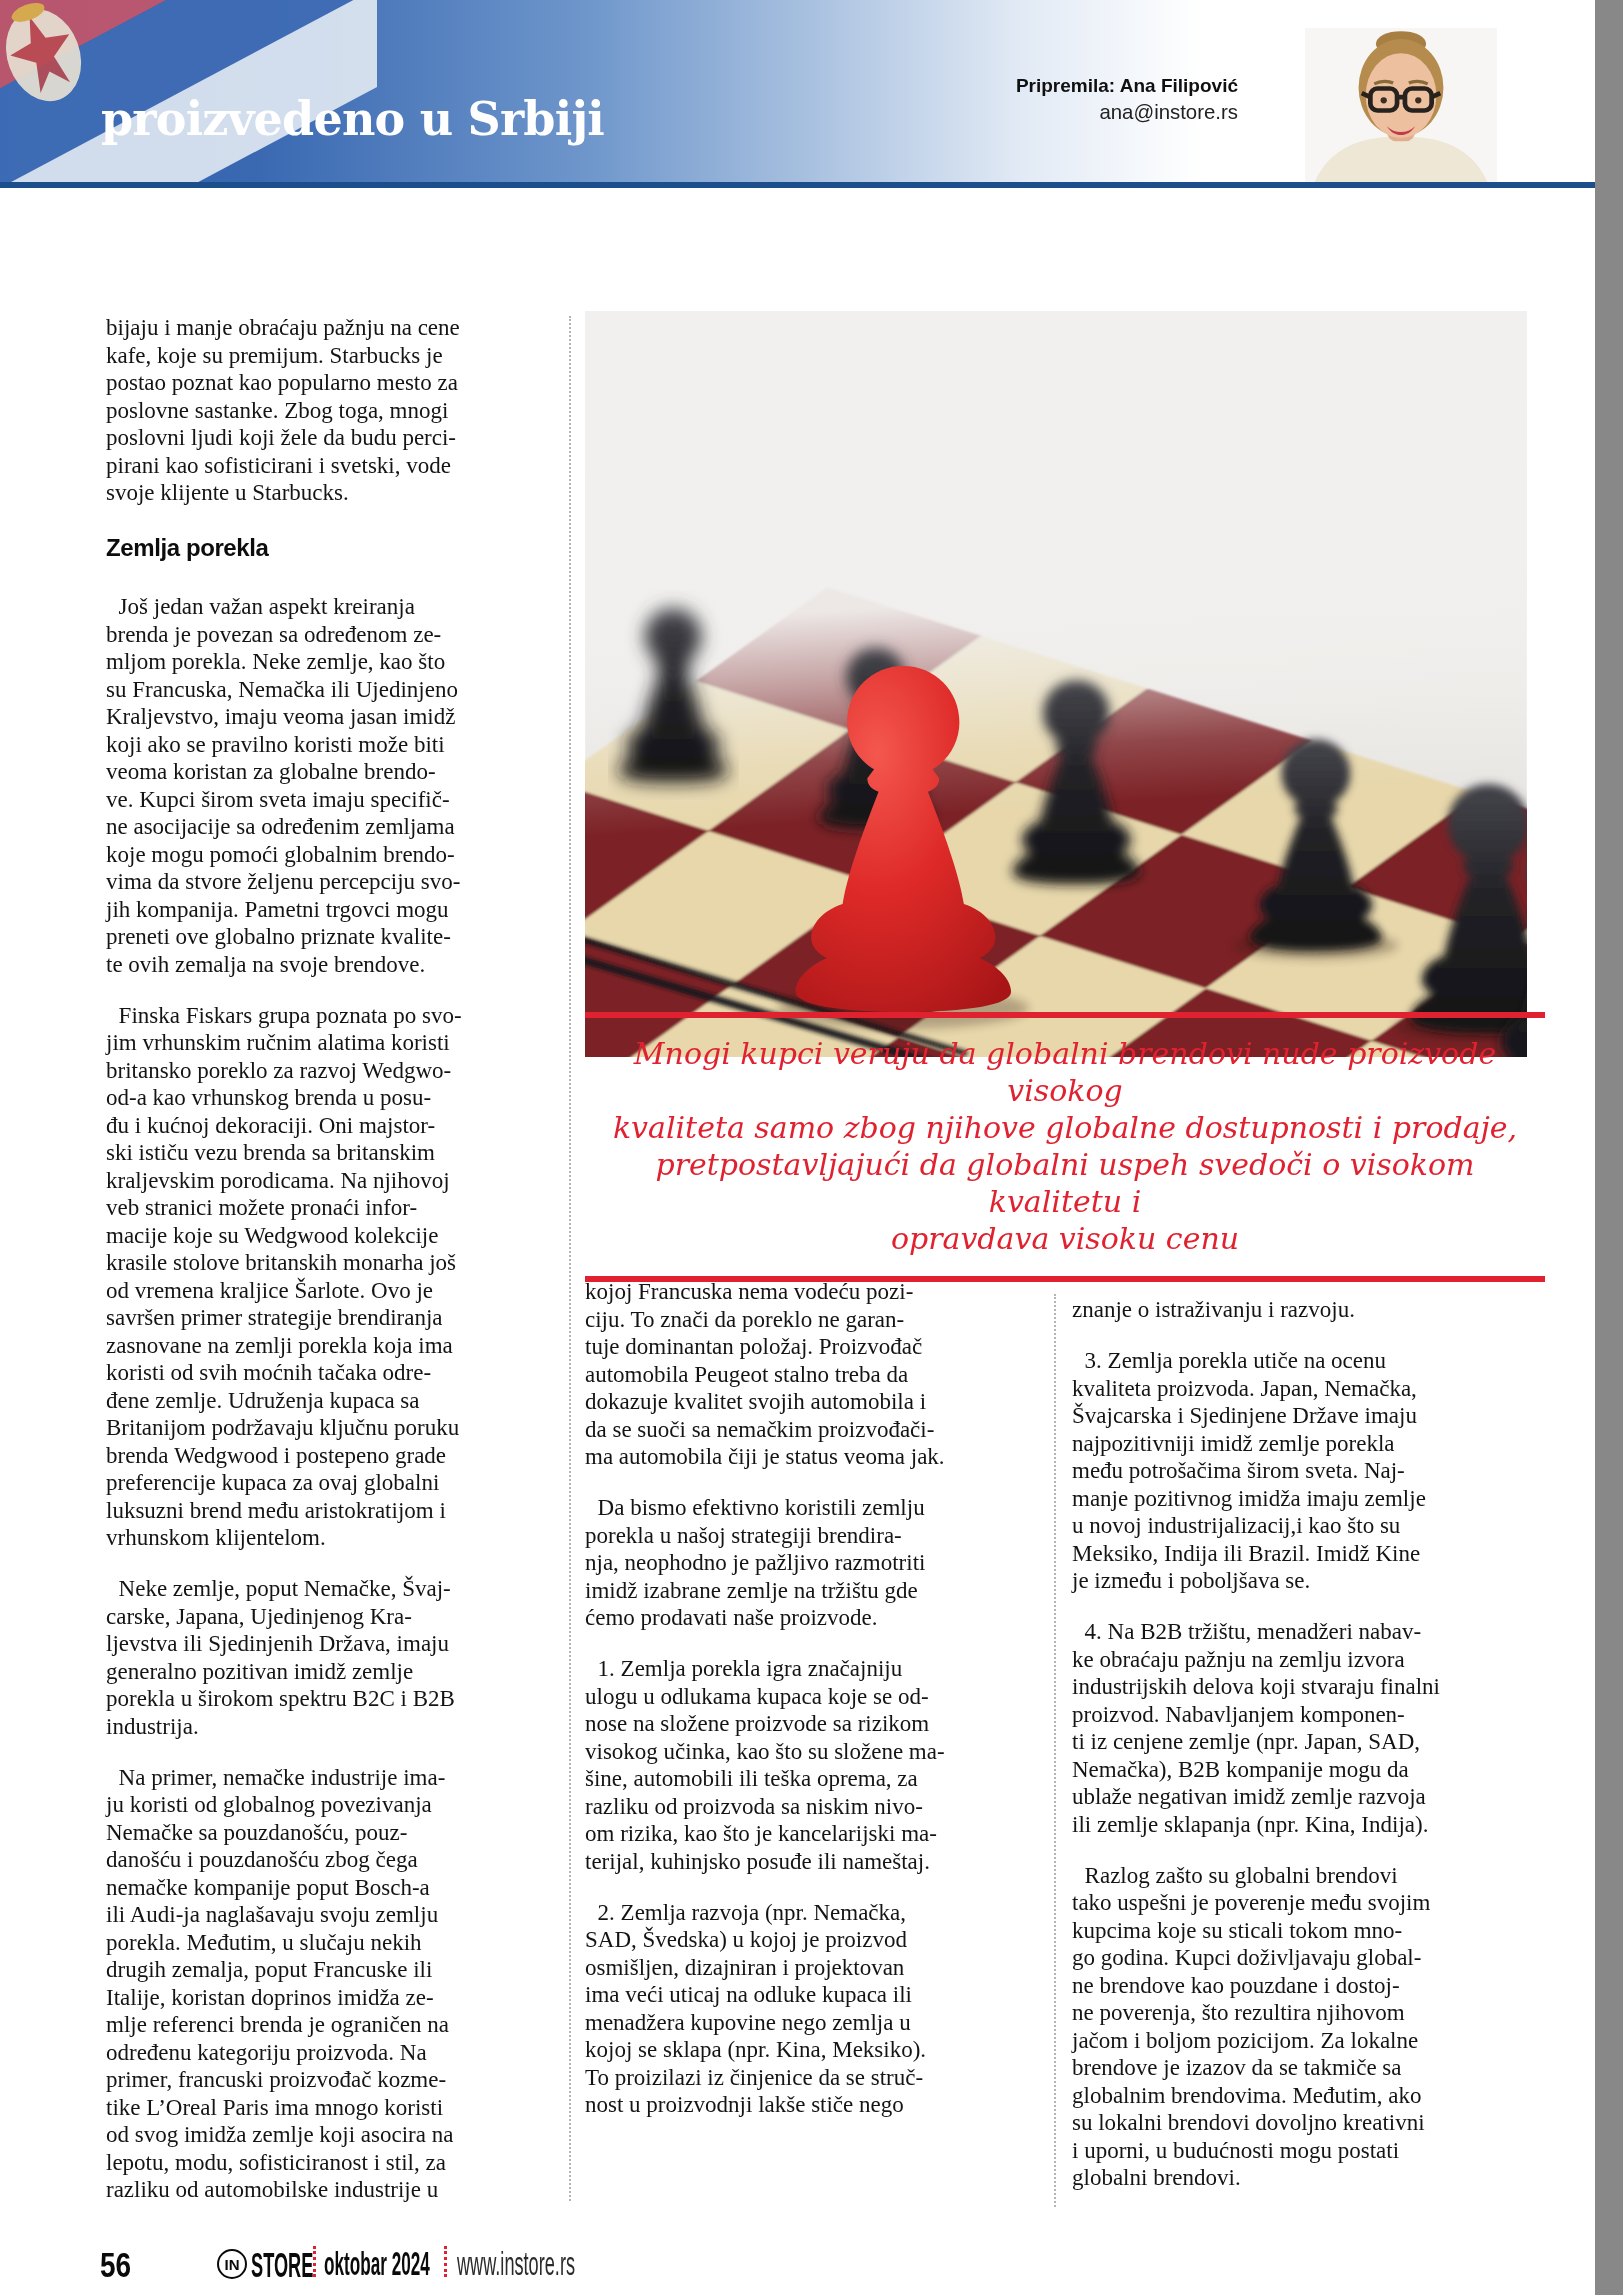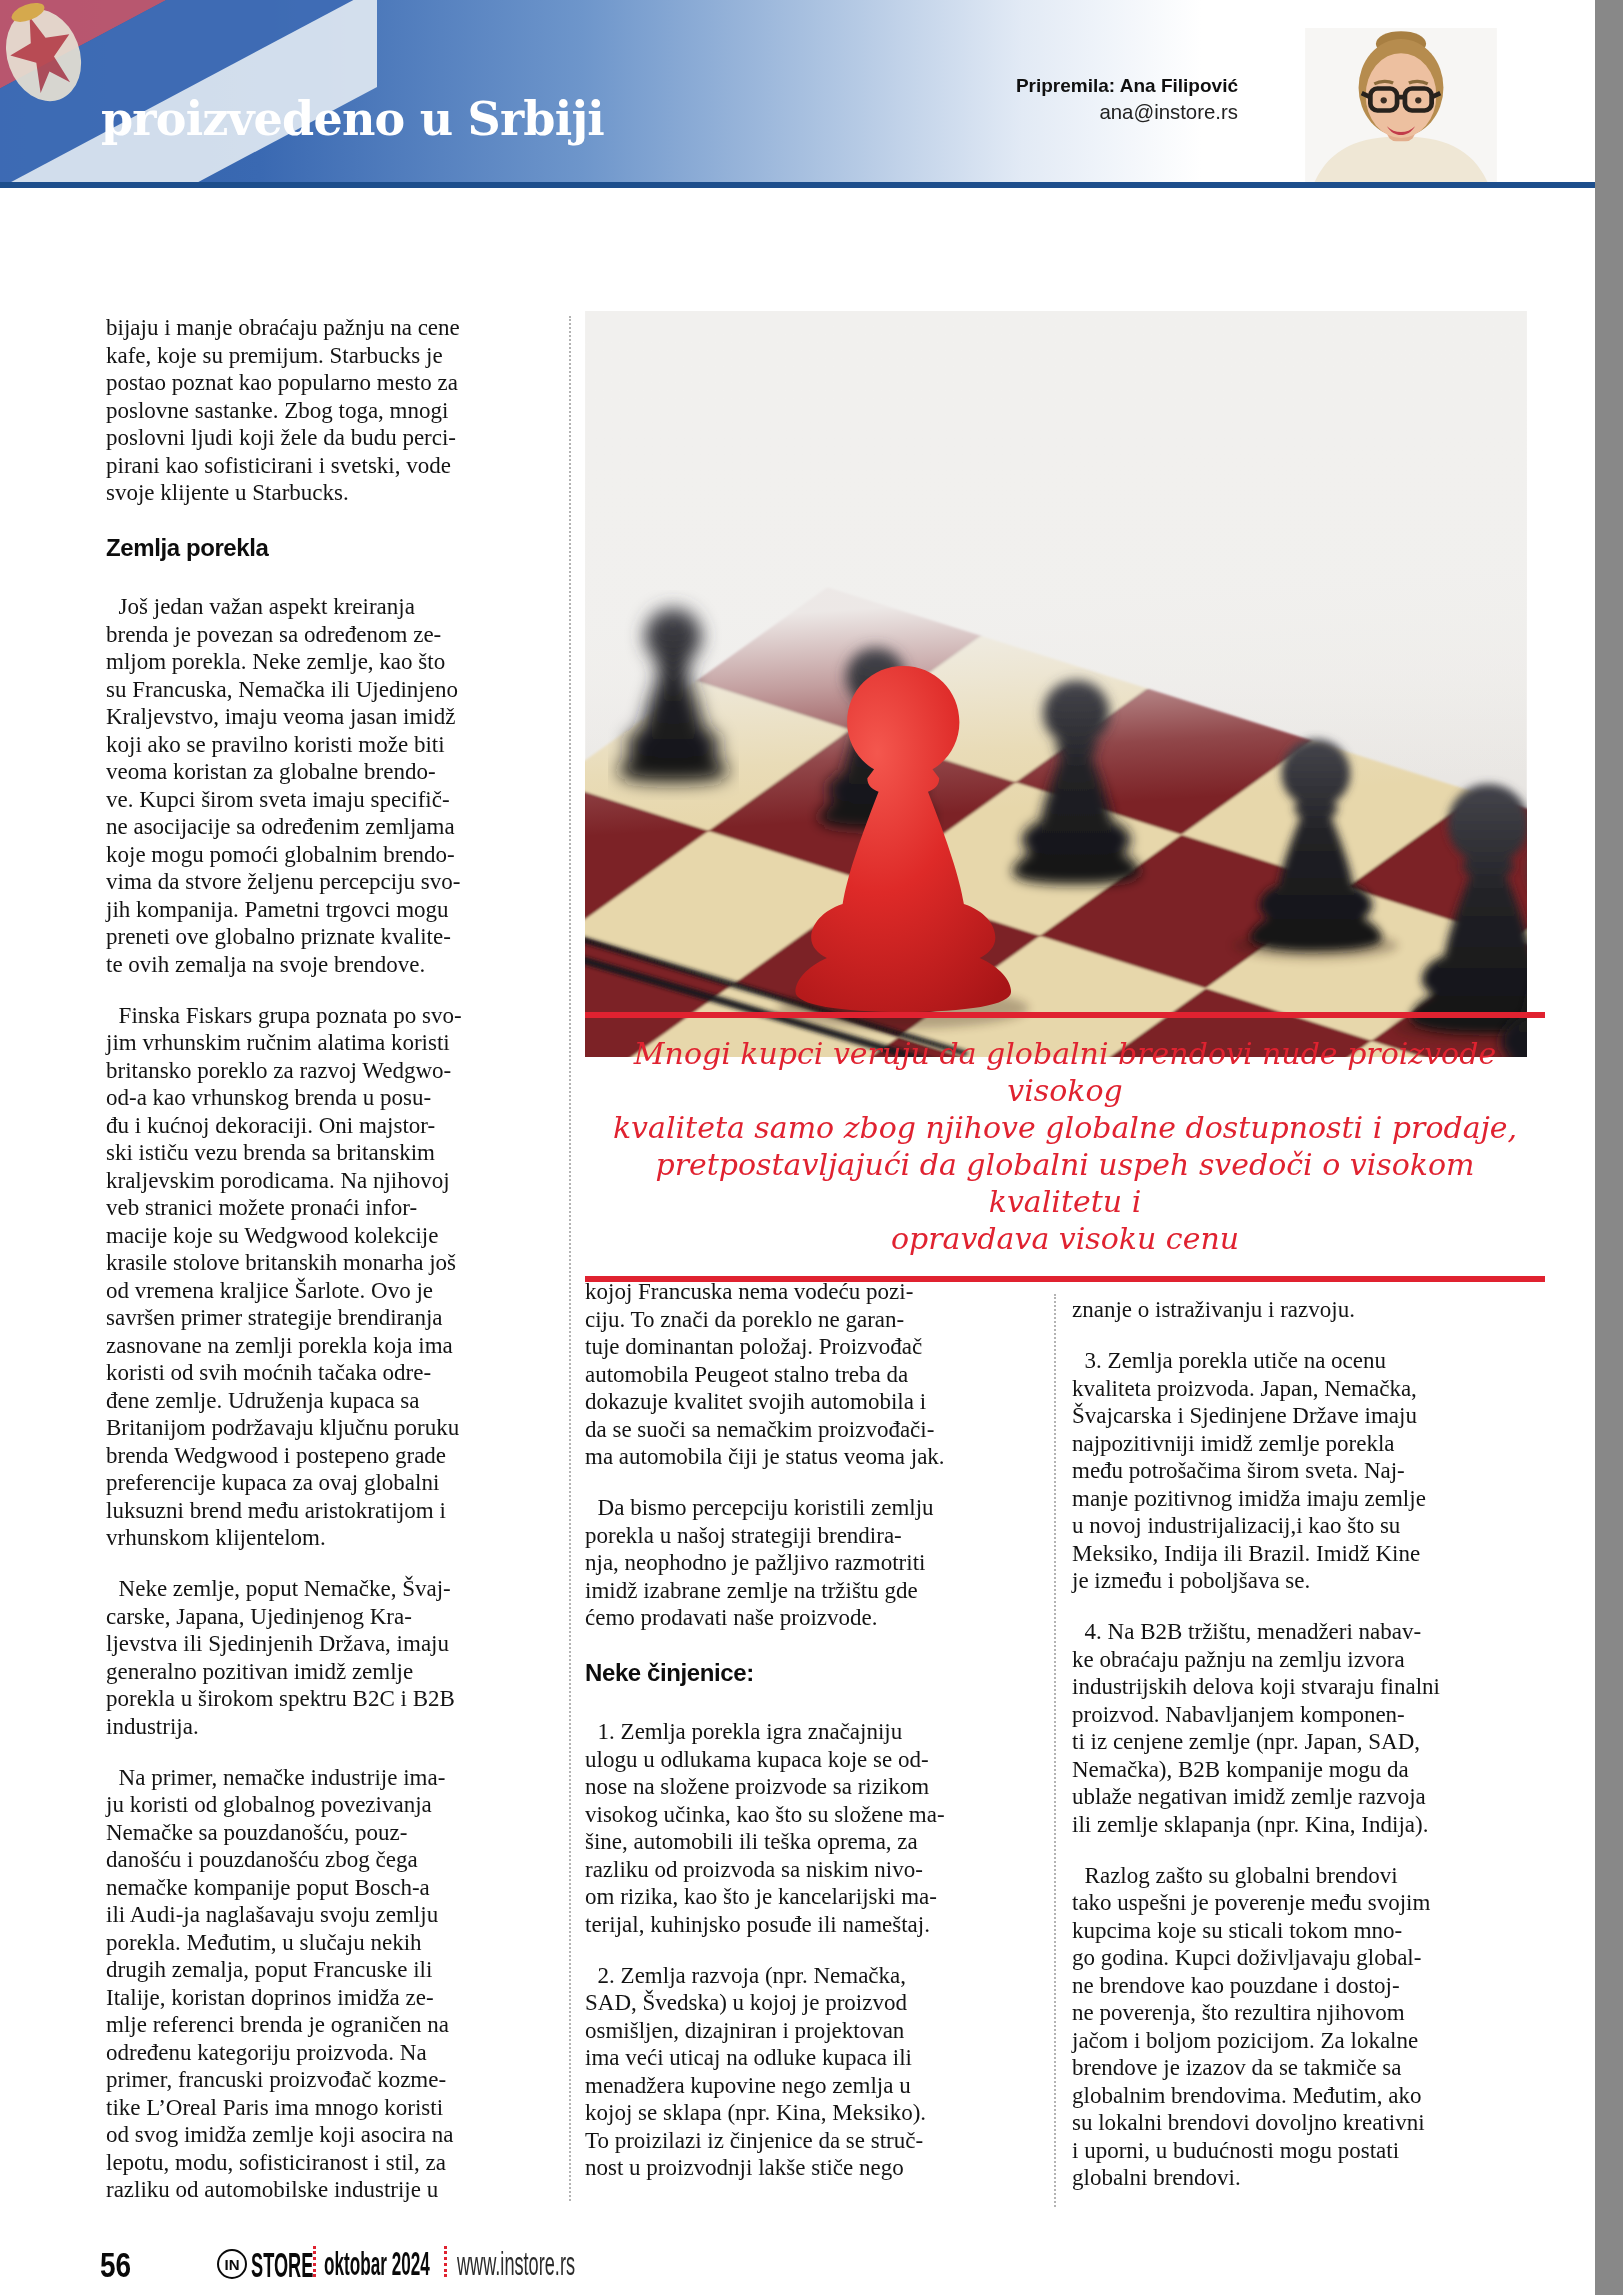--- a/index.html
+++ b/index.html
@@ -270,26 +270,25 @@
   </div>
 
   <div class="col col-mid">
     <p class="p">kojoj Francuska nema vodeću pozi-
 ciju. To znači da poreklo ne garan-
 tuje dominantan položaj. Proizvođač
 automobila Peugeot stalno treba da
 dokazuje kvalitet svojih automobila i
 da se suoči sa nemačkim proizvođači-
 ma automobila čiji je status veoma jak.</p>
-    <p class="p indent">Da bismo percepciju koristili zemlju
+    <p class="p indent">Da bismo efektivno koristili zemlju
 porekla u našoj strategiji brendira-
 nja, neophodno je pažljivo razmotriti
 imidž izabrane zemlje na tržištu gde
 ćemo prodavati naše proizvode.</p>
-    <h3 class="sect-h">Neke činjenice:</h3>
     <p class="p indent">1. Zemlja porekla igra značajniju
 ulogu u odlukama kupaca koje se od-
 nose na složene proizvode sa rizikom
 visokog učinka, kao što su složene ma-
 šine, automobili ili teška oprema, za
 razliku od proizvoda sa niskim nivo-
 om rizika, kao što je kancelarijski ma-
 terijal, kuhinjsko posuđe ili nameštaj.</p>
     <p class="p indent">2. Zemlja razvoja (npr. Nemačka,
 SAD, Švedska) u kojoj je proizvod

